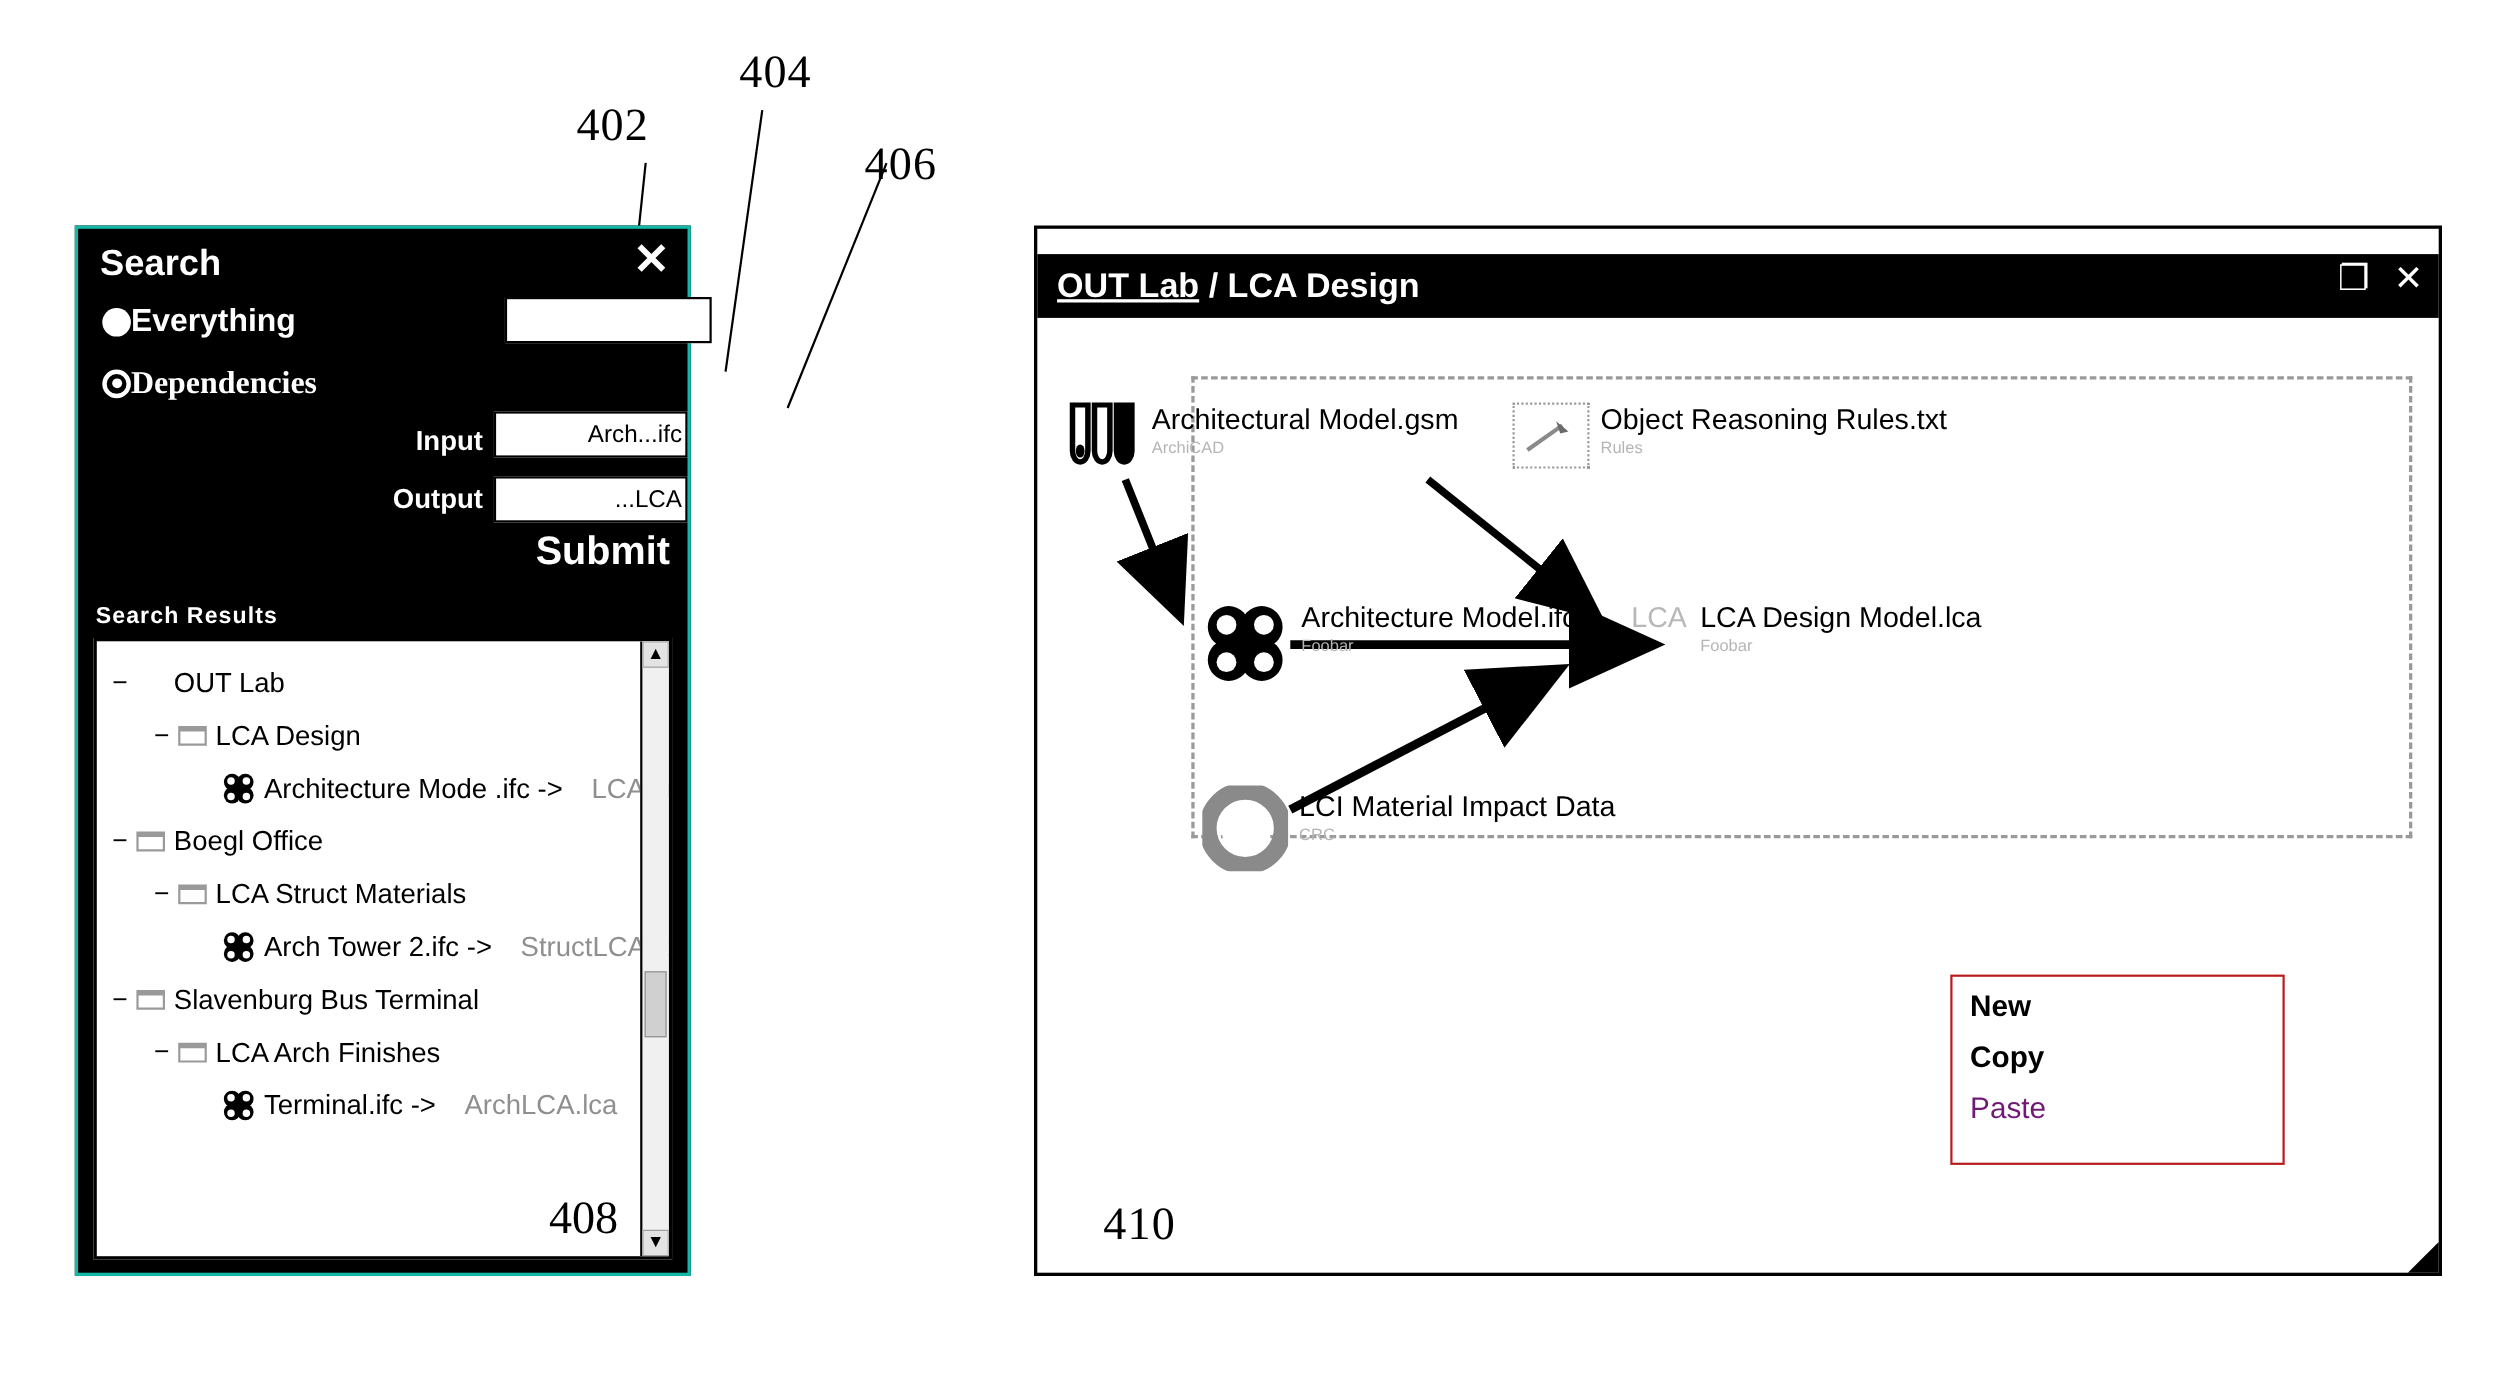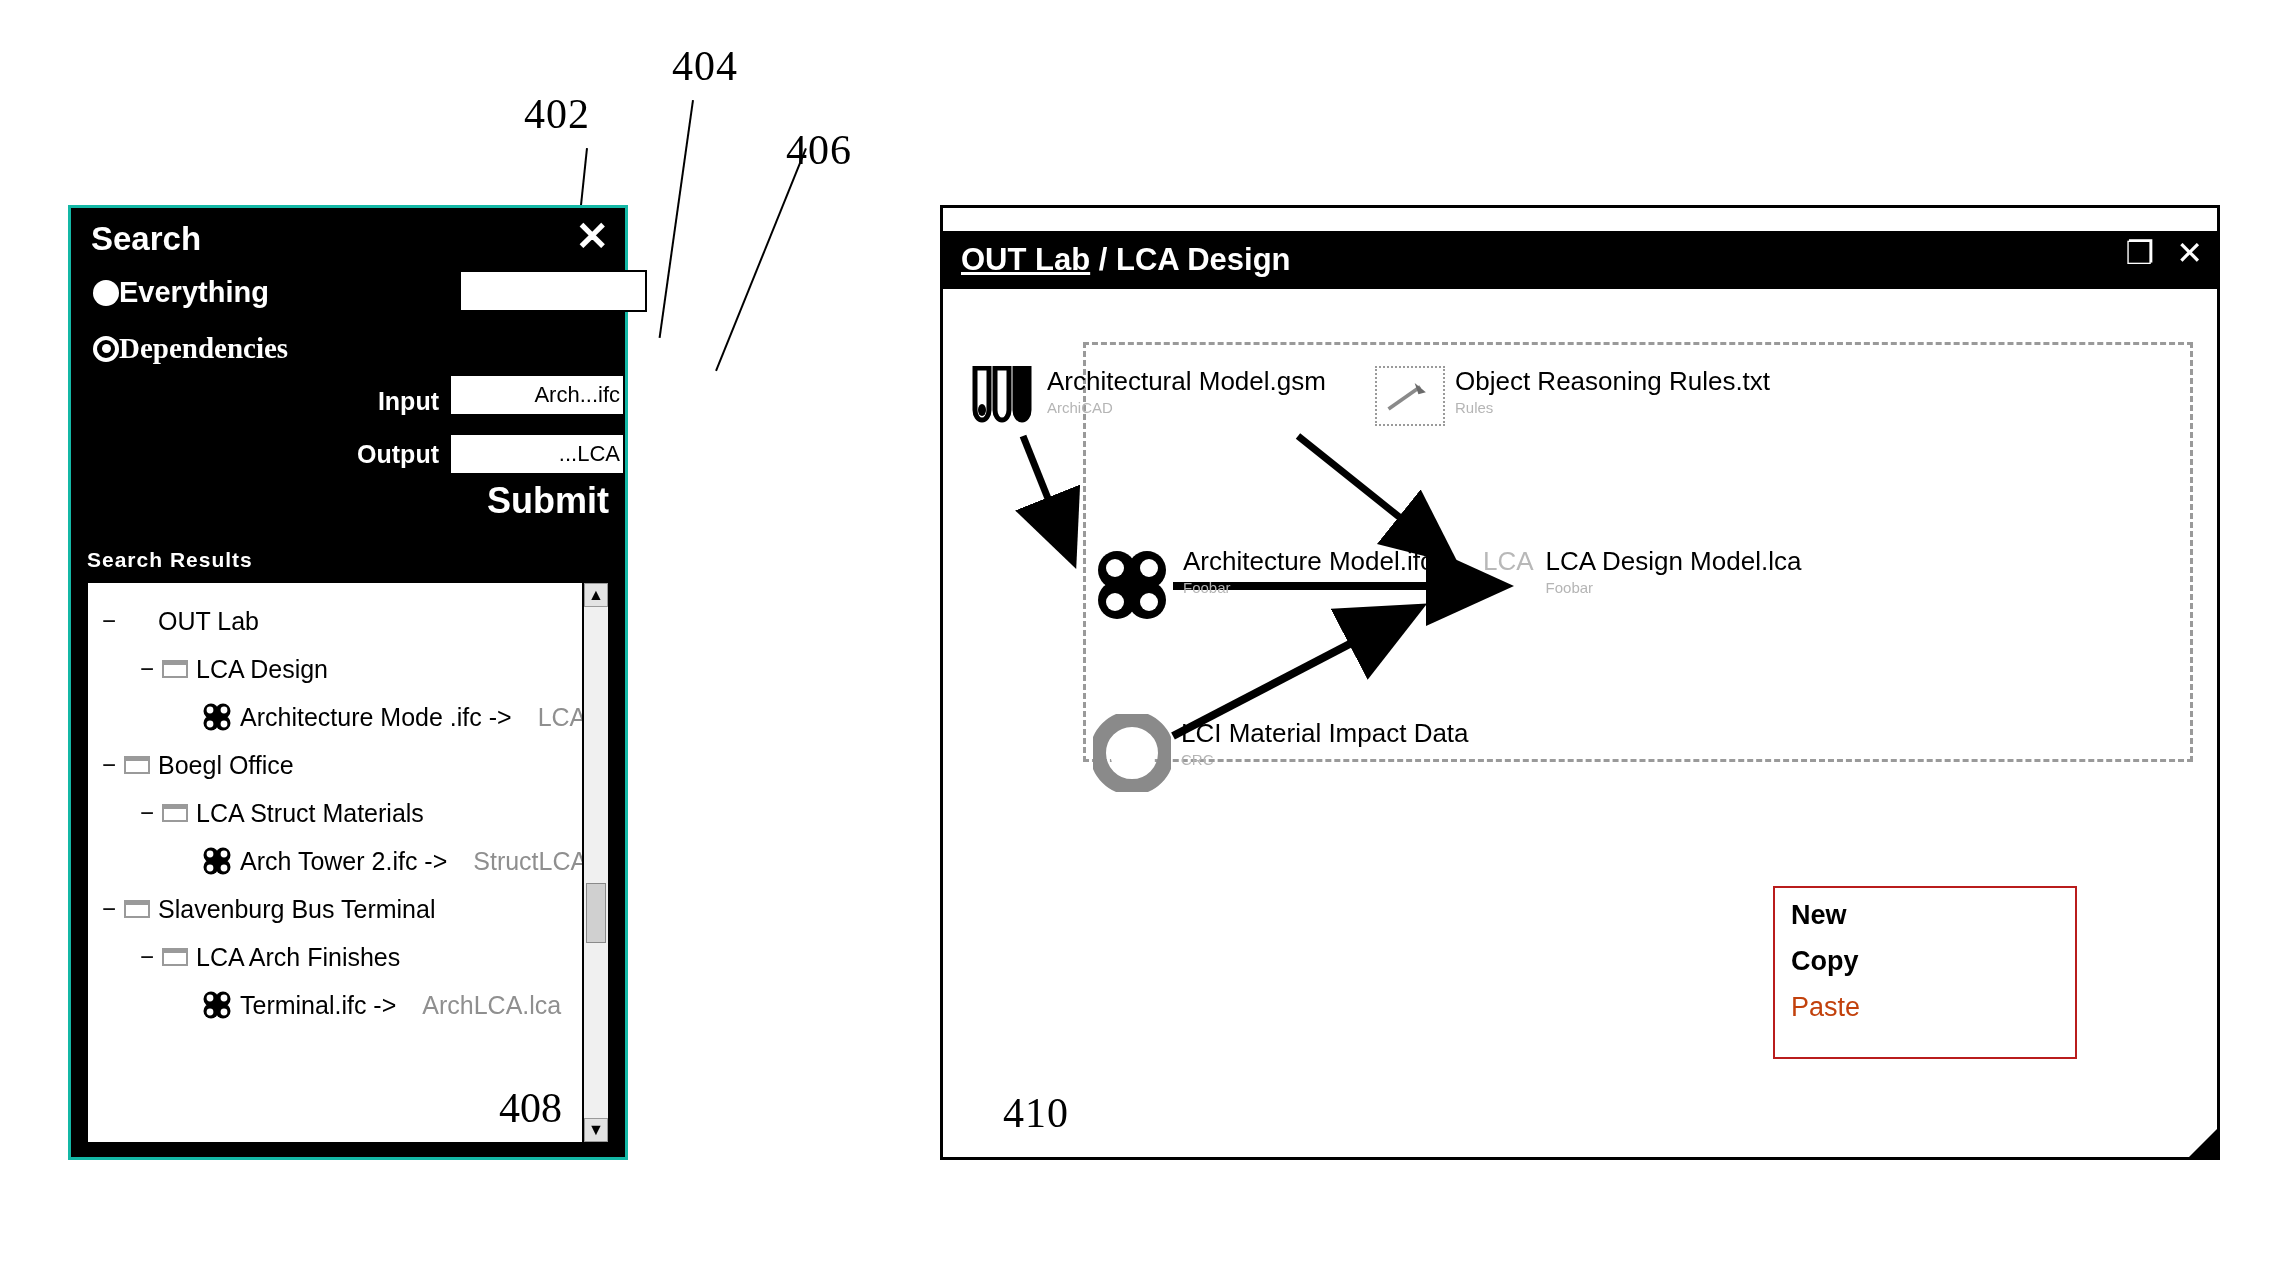--- a/index.html
+++ b/index.html
@@ -319,21 +319,21 @@
     padding: 4px 0 0 16px;
   }
   .ctx-item {
     font-size: 27px;
     font-weight: bold;
     color: #000;
     height: 46px;
     line-height: 46px;
     cursor: pointer;
   }
-  .ctx-item.disabled { color: #c2410c; font-weight: normal; }
+  .ctx-item.disabled { color: #701a75; font-weight: normal; }
   #graph-corner {
     position: absolute;
     right: 0; bottom: 0;
     width: 0; height: 0;
     border-left: 28px solid transparent;
     border-bottom: 28px solid #000;
   }
 </style>
 </head>
 <body>

